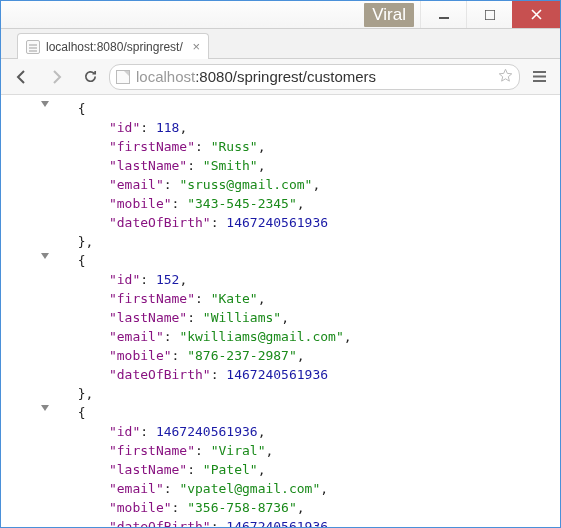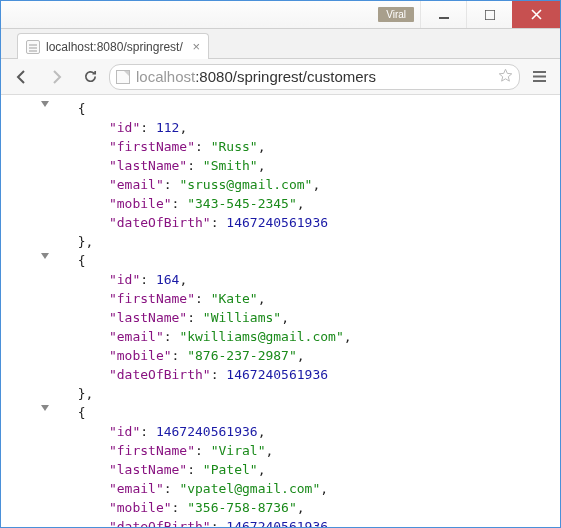--- a/index.html
+++ b/index.html
@@ -18,21 +18,21 @@
     height: 28px;
     background: linear-gradient(#fdfdfd, #f5f5f5);
     display: flex;
     justify-content: flex-end;
     align-items: stretch;
     border-bottom: 1px solid #d0d0d0;
   }
   .user-badge {
     background: #a89f8c;
     color: #fff;
-    font-size: 10px;
+    font-size: 17px;
     padding: 2px 8px;
     margin: 4px 6px 4px 0;
     border-radius: 1px;
     align-self: center;
   }
   .win-btn {
     width: 46px;
     display: flex;
     align-items: center;
     justify-content: center;
@@ -225,29 +225,29 @@
     <svg width="15" height="15" viewBox="0 0 15 15">
       <rect x="1" y="2" width="13" height="2" fill="currentColor"></rect>
       <rect x="1" y="6.5" width="13" height="2" fill="currentColor"></rect>
       <rect x="1" y="11" width="13" height="2" fill="currentColor"></rect>
     </svg>
   </div>
 </div>
 
 <div class="content" id="json-content">
     <div class="line">        <span class="p">{</span><span class="toggle"></span></div>
-    <div class="line">            <span class="k">"id"</span><span class="p">: </span><span class="n">112</span><span class="p">,</span></div>
+    <div class="line">            <span class="k">"id"</span><span class="p">: </span><span class="n">118</span><span class="p">,</span></div>
     <div class="line">            <span class="k">"firstName"</span><span class="p">: </span><span class="s">"Russ"</span><span class="p">,</span></div>
     <div class="line">            <span class="k">"lastName"</span><span class="p">: </span><span class="s">"Smith"</span><span class="p">,</span></div>
     <div class="line">            <span class="k">"email"</span><span class="p">: </span><span class="s">"sruss@gmail.com"</span><span class="p">,</span></div>
     <div class="line">            <span class="k">"mobile"</span><span class="p">: </span><span class="s">"343-545-2345"</span><span class="p">,</span></div>
     <div class="line">            <span class="k">"dateOfBirth"</span><span class="p">: </span><span class="n">1467240561936</span></div>
     <div class="line">        <span class="p">}</span><span class="p">,</span></div>
     <div class="line">        <span class="p">{</span><span class="toggle"></span></div>
-    <div class="line">            <span class="k">"id"</span><span class="p">: </span><span class="n">164</span><span class="p">,</span></div>
+    <div class="line">            <span class="k">"id"</span><span class="p">: </span><span class="n">152</span><span class="p">,</span></div>
     <div class="line">            <span class="k">"firstName"</span><span class="p">: </span><span class="s">"Kate"</span><span class="p">,</span></div>
     <div class="line">            <span class="k">"lastName"</span><span class="p">: </span><span class="s">"Williams"</span><span class="p">,</span></div>
     <div class="line">            <span class="k">"email"</span><span class="p">: </span><span class="s">"kwilliams@gmail.com"</span><span class="p">,</span></div>
     <div class="line">            <span class="k">"mobile"</span><span class="p">: </span><span class="s">"876-237-2987"</span><span class="p">,</span></div>
     <div class="line">            <span class="k">"dateOfBirth"</span><span class="p">: </span><span class="n">1467240561936</span></div>
     <div class="line">        <span class="p">}</span><span class="p">,</span></div>
     <div class="line">        <span class="p">{</span><span class="toggle"></span></div>
     <div class="line">            <span class="k">"id"</span><span class="p">: </span><span class="n">1467240561936</span><span class="p">,</span></div>
     <div class="line">            <span class="k">"firstName"</span><span class="p">: </span><span class="s">"Viral"</span><span class="p">,</span></div>
     <div class="line">            <span class="k">"lastName"</span><span class="p">: </span><span class="s">"Patel"</span><span class="p">,</span></div>

